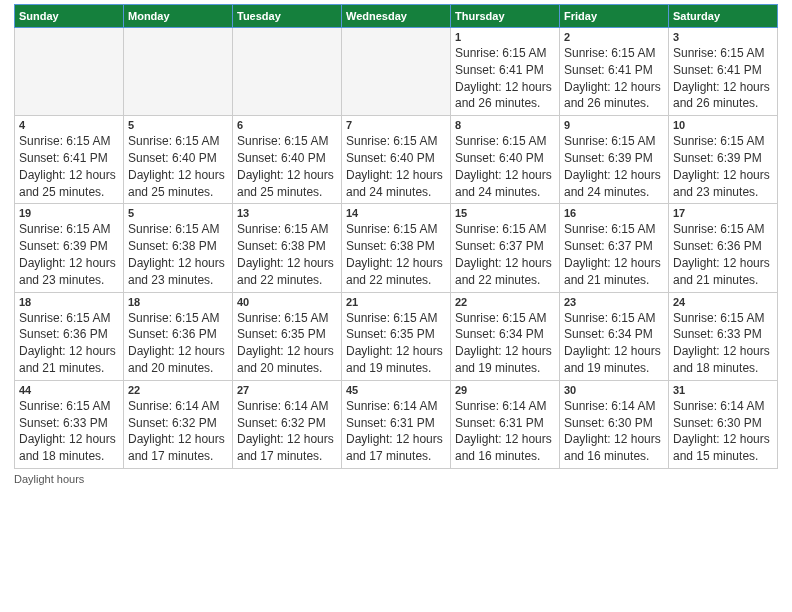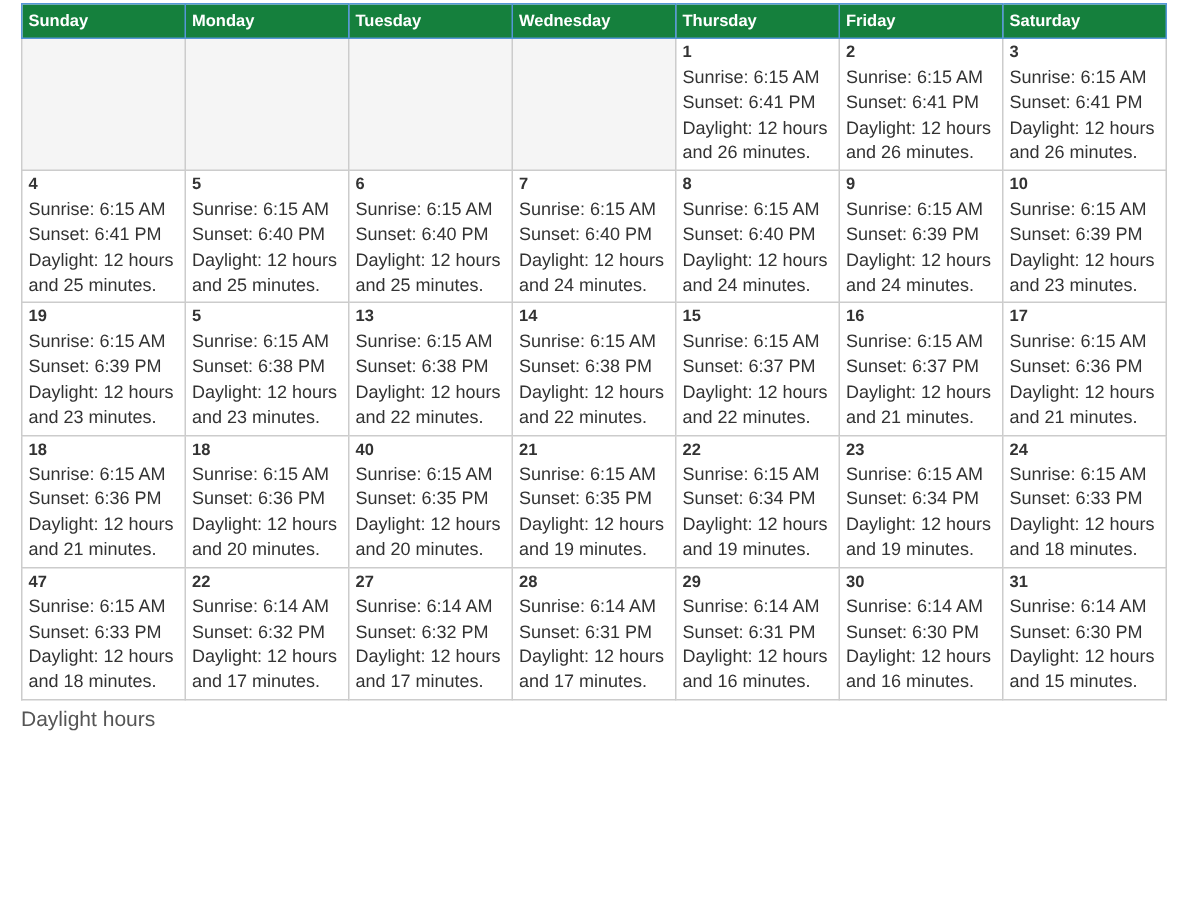--- a/index.html
+++ b/index.html
@@ -78,21 +78,21 @@
       font-weight: bold;
       display: block;
       margin-bottom: 2px;
     }
     .day-info {
       font-size: 12px;
       line-height: 1.4;
       color: #333;
     }
     .footer-note {
-      font-size: 14px;
+      font-size: 11px;
       color: #555;
       margin-top: 4px;
       text-align: left;
     }
   </style>
 </head>
 <body>
 
 <div class="page">
   <div class="header">
@@ -298,42 +298,42 @@
           <td>
             <span class="day-num">24</span>
             <div class="day-info" style="white-space: pre-line;">Sunrise: 6:15 AM
 Sunset: 6:33 PM
 Daylight: 12 hours
 and 18 minutes.</div>
           </td>
         </tr>
         <tr>
           <td>
-            <span class="day-num">47</span>
+            <span class="day-num">44</span>
             <div class="day-info" style="white-space: pre-line;">Sunrise: 6:15 AM
 Sunset: 6:33 PM
 Daylight: 12 hours
 and 18 minutes.</div>
           </td>
           <td>
             <span class="day-num">22</span>
             <div class="day-info" style="white-space: pre-line;">Sunrise: 6:14 AM
 Sunset: 6:32 PM
 Daylight: 12 hours
 and 17 minutes.</div>
           </td>
           <td>
             <span class="day-num">27</span>
             <div class="day-info" style="white-space: pre-line;">Sunrise: 6:14 AM
 Sunset: 6:32 PM
 Daylight: 12 hours
 and 17 minutes.</div>
           </td>
           <td>
-            <span class="day-num">28</span>
+            <span class="day-num">45</span>
             <div class="day-info" style="white-space: pre-line;">Sunrise: 6:14 AM
 Sunset: 6:31 PM
 Daylight: 12 hours
 and 17 minutes.</div>
           </td>
           <td>
             <span class="day-num">29</span>
             <div class="day-info" style="white-space: pre-line;">Sunrise: 6:14 AM
 Sunset: 6:31 PM
 Daylight: 12 hours

